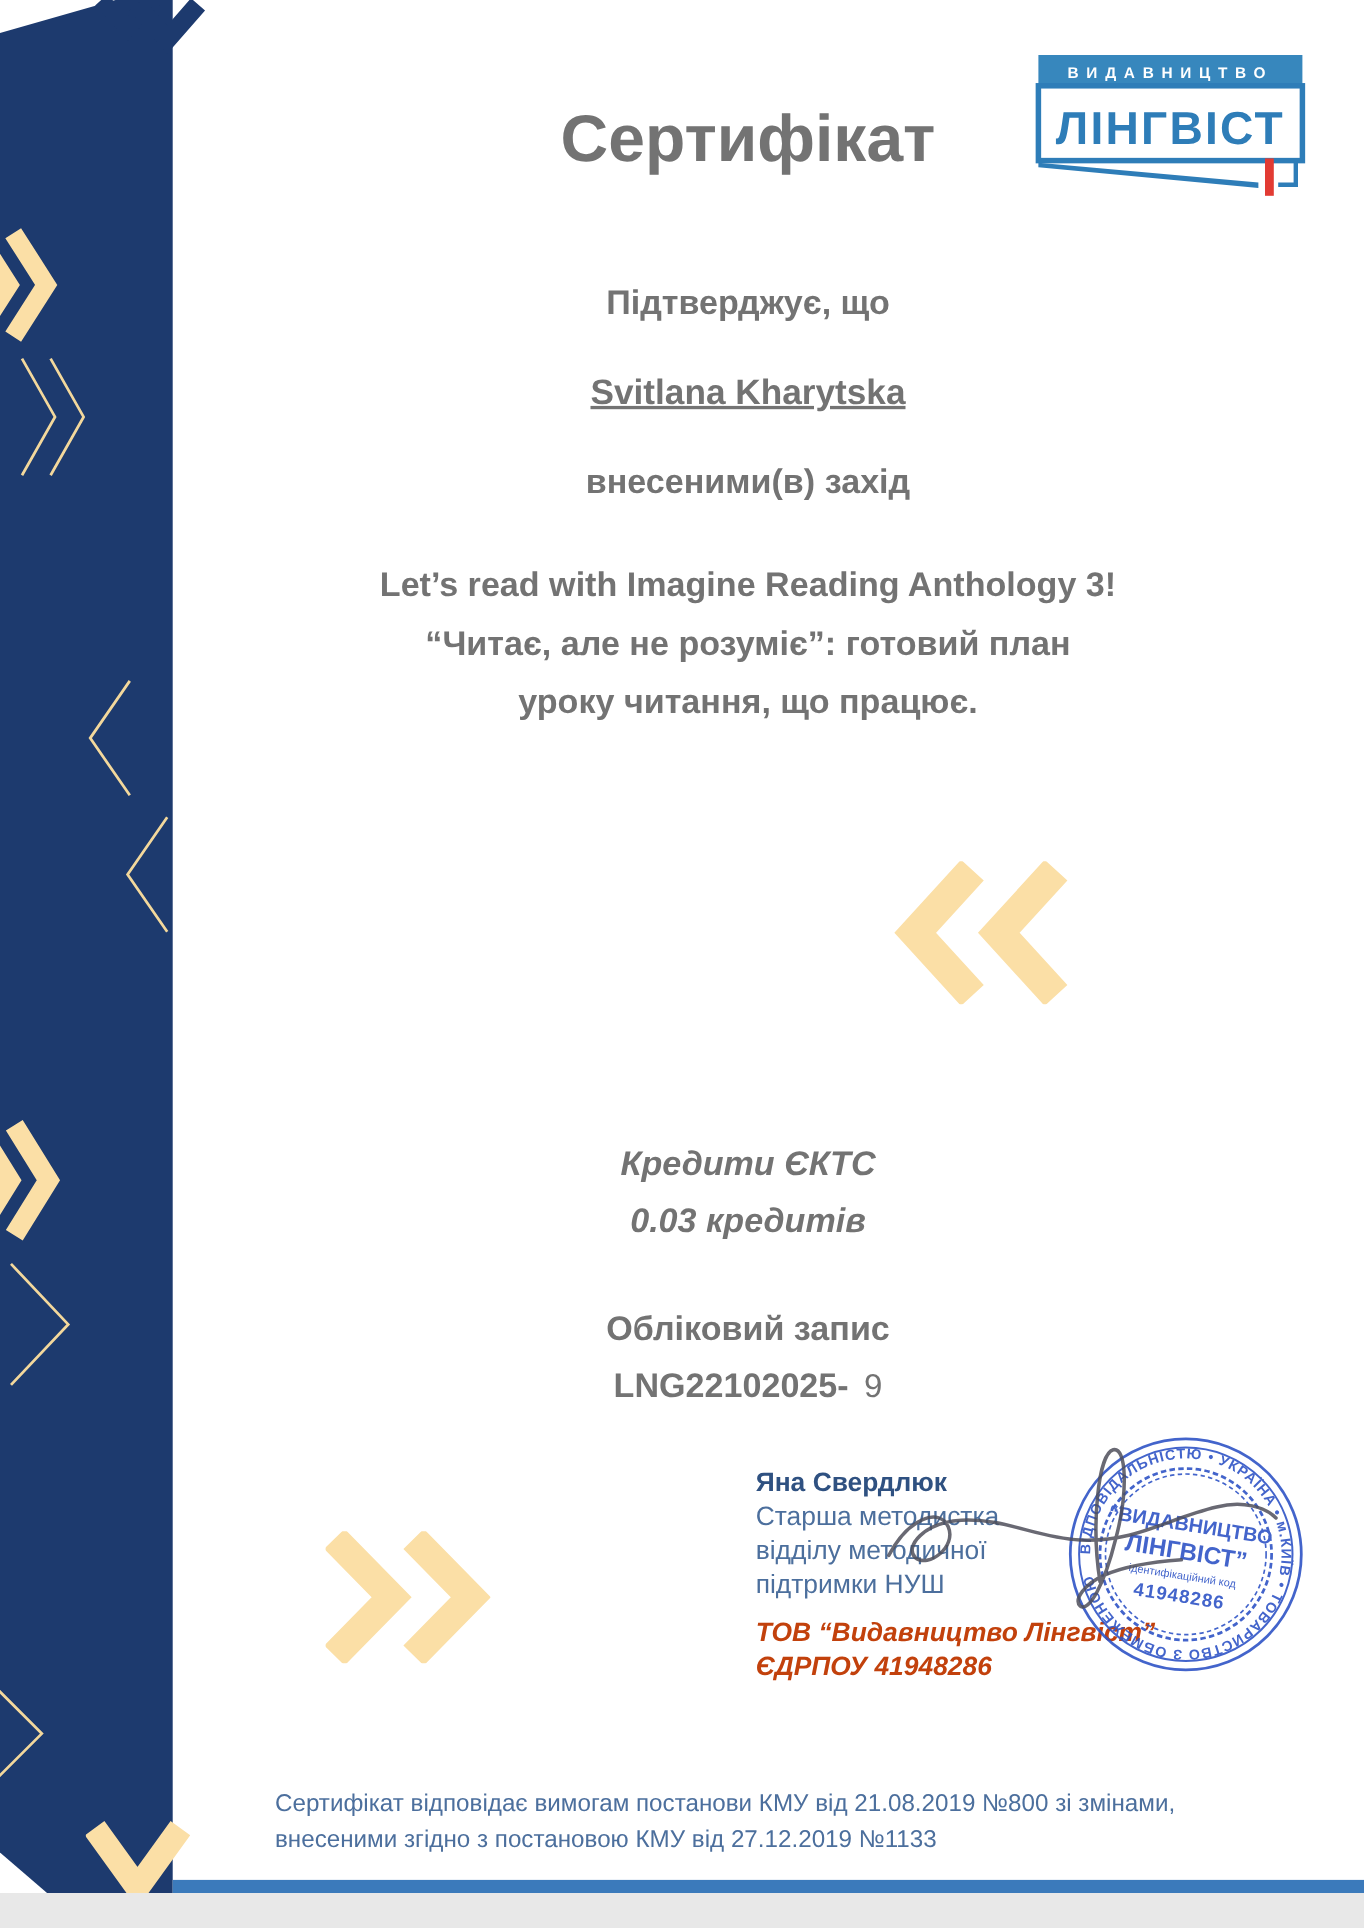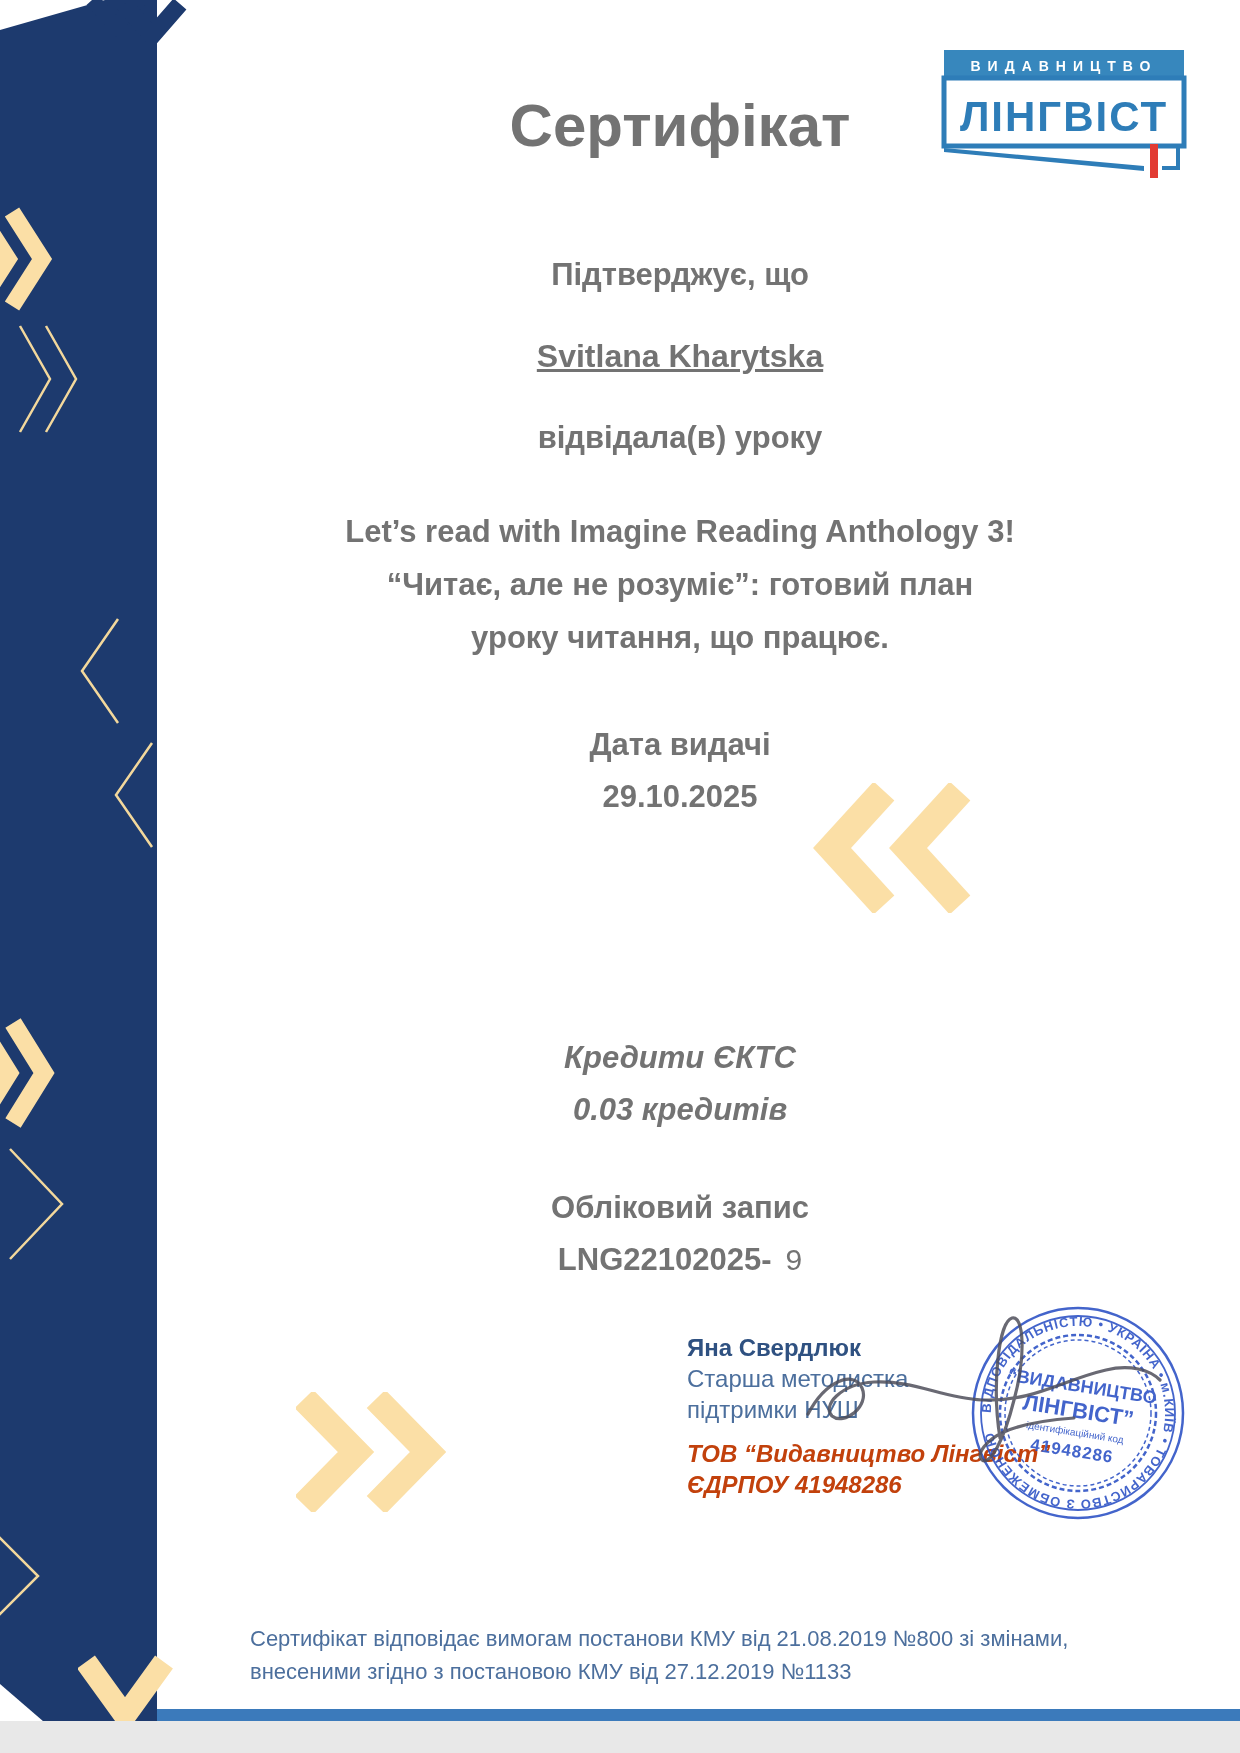--- a/index.html
+++ b/index.html
@@ -103,49 +103,46 @@
     <text x="126" y="87" text-anchor="middle" font-size="42" font-weight="bold" letter-spacing="2" fill="#2e7db8">ЛІНГВІСТ</text>
     <polygon points="6,104 206,122 206,127 6,108" fill="#2e7db8"></polygon>
     <rect x="212" y="100" width="8" height="34" fill="#e23b33"></rect>
     <polyline points="224,124 240,124 240,100" stroke="#2e7db8" stroke-width="4" fill="none"></polyline>
   </svg>
 
   <div class="col title">Сертифікат</div>
 
   <div class="col line31 confirm">Підтверджує, що</div>
   <div class="col line31 name">Svitlana Kharytska</div>
-  <div class="col line31 attended">відвідала(в) уроку</div>
+  <div class="col line31 attended">внесеними(в) захід</div>
 
   <div class="col line31 event">
     <div>Let’s read with Imagine Reading Anthology 3!</div>
     <div>“Читає, але не розуміє”: готовий план</div>
     <div>уроку читання, що працює.</div>
   </div>
 
-  <div class="col line31 group g-date">
-    <div>Дата видачі</div>
-    <div>29.10.2025</div>
-  </div>
 
 
   <div class="col line31 group g-cred">
     <div>Кредити ЄКТС</div>
     <div>0.03 кредитів</div>
   </div>
 
   <div class="col line31 group g-acct">
     <div>Обліковий запис</div>
     <div>
       <span>LNG22102025-</span><span class="acct-suffix">9</span>
     </div>
   </div>
 
   <div class="sig">
     <div class="sig-name">Яна Свердлюк</div>
     <div>Старша методистка</div>
+    <div>відділу методичної</div>
     <div>підтримки НУШ</div>
     <div class="spacer"></div>
     <div class="sig-org">ТОВ “Видавництво Лінгвіст”</div>
     <div class="sig-org">ЄДРПОУ 41948286</div>
   </div>
 
   <svg class="deco" style="left:790px;top:1292px" width="420" height="280" viewBox="0 0 420 280">
     <g opacity="0.9">
       <circle cx="288" cy="121" r="105" fill="none" stroke="#2f54c6" stroke-width="2.5"></circle>
       <circle cx="288" cy="121" r="97" fill="none" stroke="#2f54c6" stroke-width="1.8"></circle>

